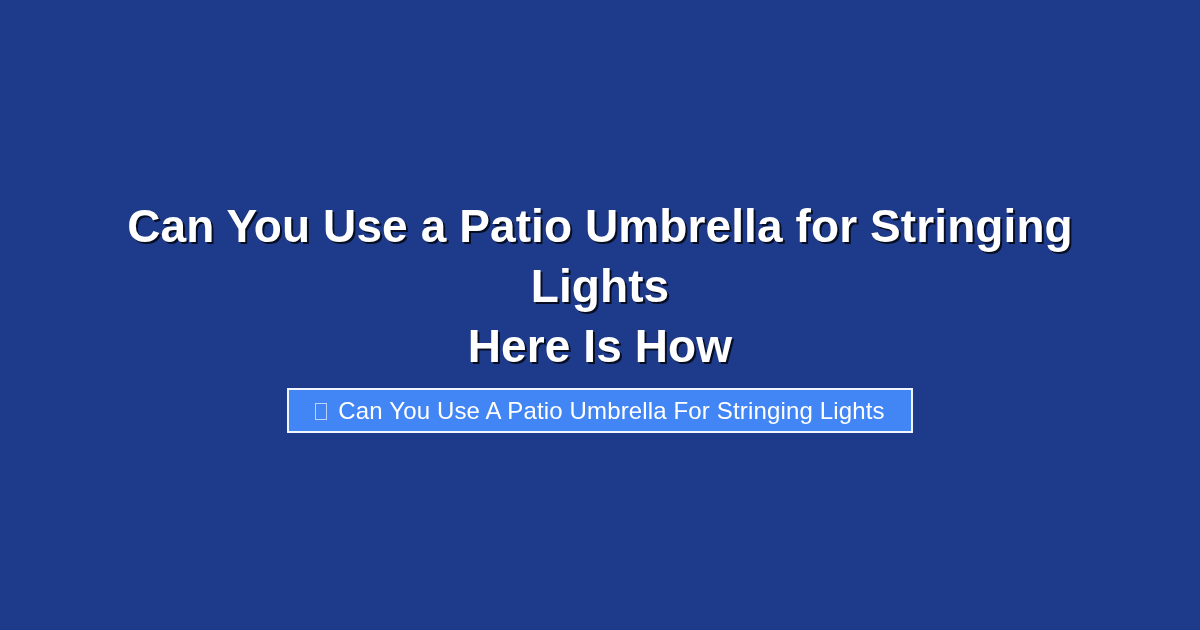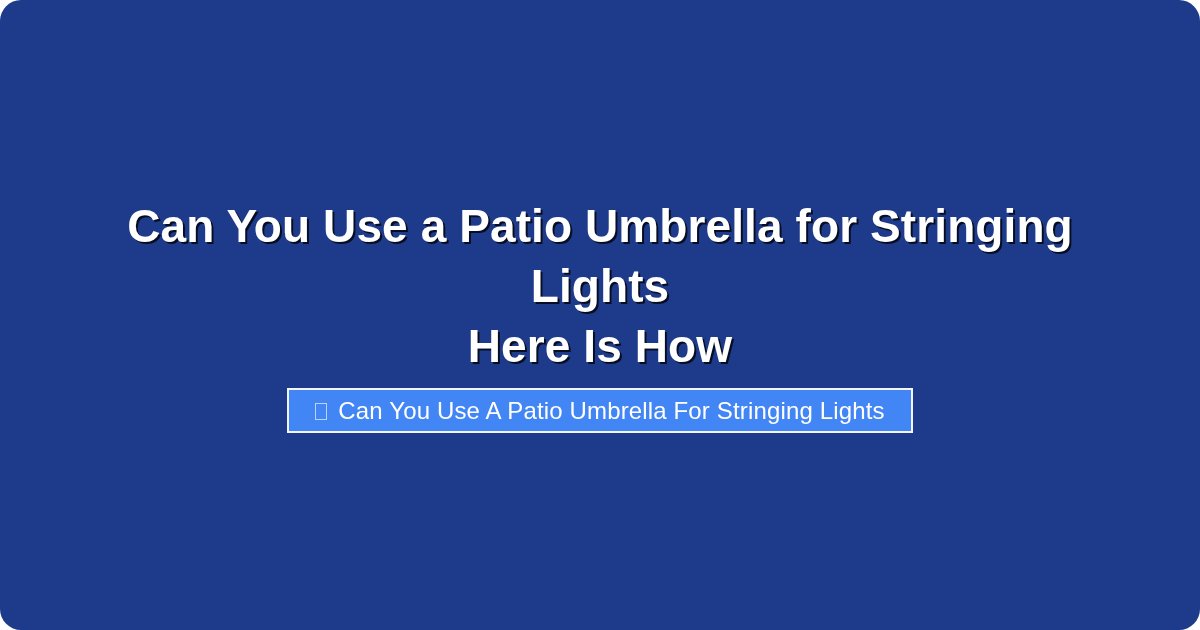--- a/index.html
+++ b/index.html
@@ -20,21 +20,20 @@
     position: relative;
     box-sizing: border-box;
     width: 1200px;
     height: 630px;
     background-color: #1e3a8a;
     display: flex;
     flex-direction: column;
     align-items: center;
     justify-content: flex-start;
     overflow: hidden;
-    border-radius: 21px;
   }
 
   
   .headline-wrap {
     width: 1100px;
     margin-top: 196px;
     display: flex;
     flex-direction: column;
     align-items: center;
   }

